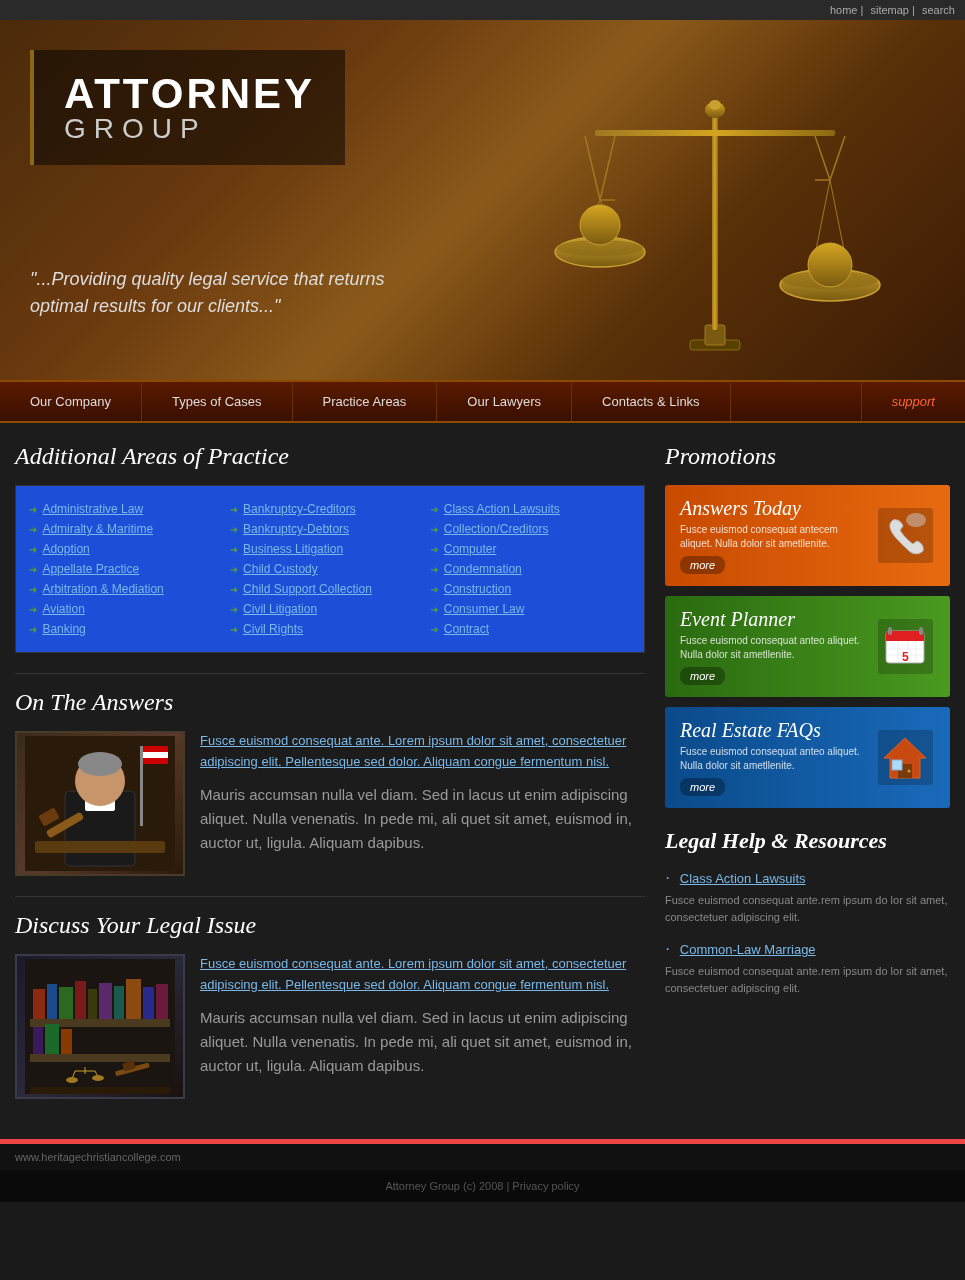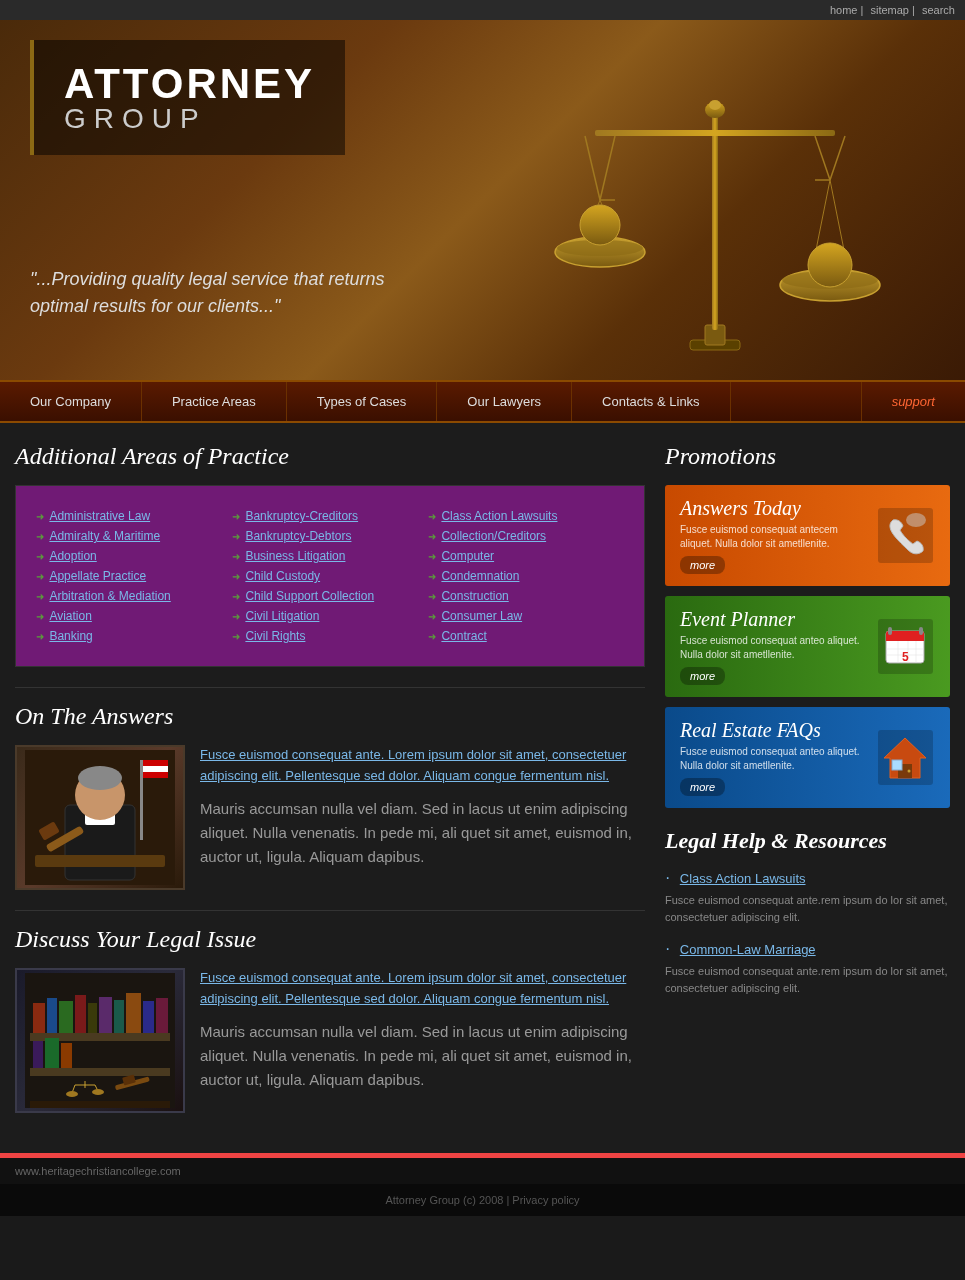--- a/index.html
+++ b/index.html
@@ -11,21 +11,21 @@
 
     
     .header {
       background: linear-gradient(135deg, #4a2a0a 0%, #6b3a0f 30%, #8b5a1a 50%, #5a3008 70%, #3a1a05 100%);
       height: 360px;
       position: relative;
       overflow: hidden;
     }
     .header-logo {
       position: absolute;
-      top: 20px;
+      top: 30px;
       left: 30px;
       background: rgba(0,0,0,0.5);
       padding: 20px 30px;
       border-left: 4px solid #8b6914;
     }
     .header-logo .attorney { font-size: 42px; font-weight: bold; color: #fff; letter-spacing: 3px; }
     .header-logo .group { font-size: 28px; color: #ccc; letter-spacing: 8px; margin-top: -5px; }
     .header-tagline {
       position: absolute;
       bottom: 60px;
@@ -87,23 +87,23 @@
       font-family: Georgia, serif;
       font-style: italic;
       font-size: 24px;
       color: #fff;
       margin-bottom: 15px;
       font-weight: normal;
     }
 
     
     .practice-box {
-      background: #701a75;
+      background: #1d4ed8;
       border: 1px solid #333;
-      padding: 20px;
+      padding: 13px;
       margin-bottom: 20px;
     }
     .practice-columns {
       display: flex;
       gap: 0;
     }
     .practice-col {
       flex: 1;
       padding-right: 10px;
     }
@@ -293,22 +293,22 @@
       <circle cx="95" cy="195" r="20" fill="url(#goldGrad2)" stroke="#c8a030" stroke-width="1"></circle>
       <circle cx="325" cy="235" r="22" fill="url(#goldGrad2)" stroke="#c8a030" stroke-width="1"></circle>
     </svg>
   </div>
 
   <div class="header-tagline">"...Providing quality legal service that returns optimal results for our clients..."</div>
 </div>
 
 <nav class="main-nav">
   <a>Our Company</a>
+  <a>Types of Cases</a>
   <a>Practice Areas</a>
-  <a>Types of Cases</a>
   <a>Our Lawyers</a>
   <a>Contacts &amp; Links</a>
   <a class="support-link">support</a>
 </nav>
 
 <div class="content-wrapper">
 
   <div class="main-content">
 
     <div>

